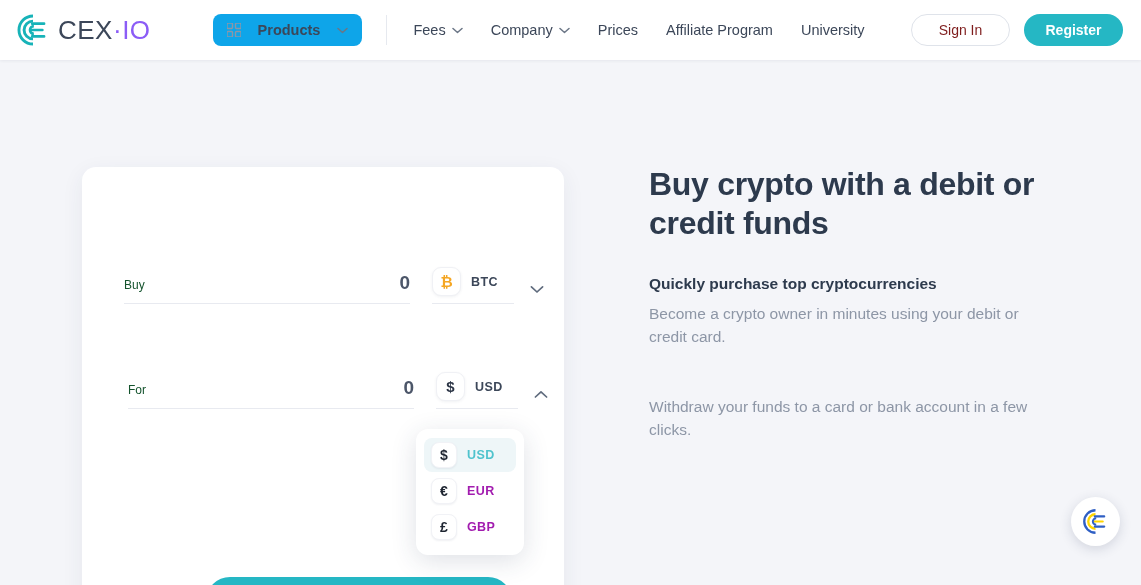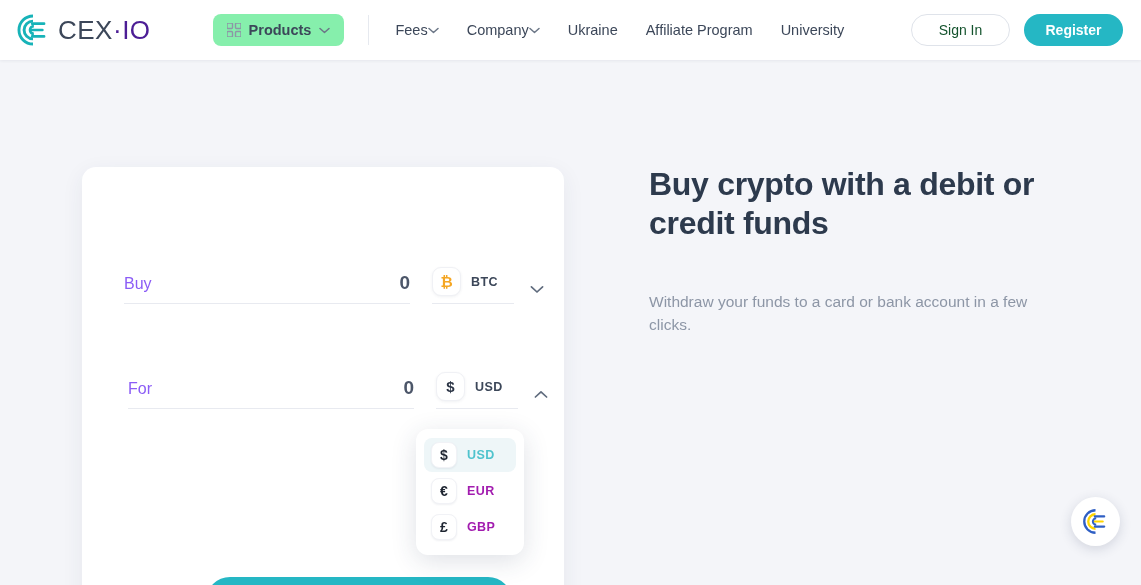--- a/index.html
+++ b/index.html
@@ -19,55 +19,55 @@
     display: flex; align-items: center;
     z-index: 40;
   }
   .logo-wrap { display: flex; align-items: center; margin-left: 16px; }
   .logo-mark { width: 34px; height: 34px; flex: none; }
   .logo-text {
     font-size: 26px; letter-spacing: .5px;
     color: #3c4759; font-weight: 400; margin-left: 8px;
     white-space: nowrap;
   }
-  .logo-text .io { color: #4c1d95; }
+  .logo-text .io { color: #8b5cf6; }
 
   .products-chip {
-    display: flex; align-items: center; gap: 8px;
-    background: #86efac; border-radius: 8px;
+    display: flex; align-items: center; gap: 17px;
+    background: #0ea5e9; border-radius: 8px;
     padding: 8px 14px; margin-left: 62px; cursor: pointer;
   }
   .grid-icon { display: block; }
   .products-chip .lbl {
     font-size: 14.5px; font-weight: 700; color: #3c4759;
   }
 
   .nav-sep {
     width: 1px; height: 30px; background: #e6e9ef;
     margin-left: 24px; margin-right: 4px;
   }
 
   .nav { display: flex; align-items: center; gap: 0; margin-left: 8px; }
   .nav-item {
-    display: flex; align-items: center; 
+    display: flex; align-items: center; gap: 6px;
     font-size: 14.5px; color: #3c4759;
     padding: 6px 14px; cursor: pointer; white-space: nowrap;
   }
   .flag {
     width: 19px; height: 13px; flex: none;
     border-radius: 2px; overflow: hidden;
     display: block;
   }
   .nav-item.ukr .lbl { font-weight: 700; }
 
   .auth { display: flex; align-items: center; gap: 14px; margin-left: auto; margin-right: 18px; }
   .btn-signin {
     width: 99px; height: 32px; border-radius: 16px;
     border: 1px solid #dfe3ea; background: #fff;
-    font-size: 14px; color: #14532d; cursor: pointer;
+    font-size: 14px; color: #7f1d1d; cursor: pointer;
     font-family: inherit;
   }
   .btn-register {
     width: 99px; height: 32px; border-radius: 16px;
     border: none; background: #25b7c4; color: #fff;
     font-size: 14px; font-weight: 700; cursor: pointer;
     font-family: inherit;
   }
 
   
@@ -82,21 +82,21 @@
   }
 
   .field-row {
     position: absolute; display: flex; align-items: flex-end;
   }
   .amount-field {
     width: 286px; border-bottom: 1px solid #e8eaf0;
     display: flex; align-items: baseline; padding-bottom: 9px;
   }
   .amount-field .ph {
-    font-size: 16px; color: #8b5cf6; flex: none;
+    font-size: 12px; color: #14532d; flex: none;
   }
   .amount-field .val {
     margin-left: auto; font-size: 19px; font-weight: 700; color: #4c5669;
   }
 
   .cur-field {
     width: 82px; margin-left: 22px;
     border-bottom: 1px solid #e8eaf0;
     display: flex; align-items: center; padding-bottom: 7px;
     position: relative;
@@ -222,21 +222,21 @@
     </div>
 
     <div class="nav-item">
       <span class="lbl">Company</span>
       <svg width="11" height="7" viewBox="0 0 11 7">
         <path d="M1 1.5 5.5 5.5 10 1.5" fill="none" stroke="#6b7686" stroke-width="1.5" stroke-linecap="round" stroke-linejoin="round"></path>
       </svg>
     </div>
 
     <div class="nav-item">
-      <span class="lbl">Ukraine</span>
+      <span class="lbl">Prices</span>
     </div>
 
     <div class="nav-item">
       <span class="lbl">Affiliate Program</span>
     </div>
 
     <div class="nav-item">
       <span class="lbl">University</span>
     </div>
 
@@ -296,20 +296,24 @@
     </div>
     <div class="dd-item">
       <span class="dd-icon">£</span>
       <span class="dd-code">GBP</span>
     </div>
   </div>
 
   <div class="right">
     <h1 class="h1">Buy crypto with a debit or credit funds</h1>
 
+    <div class="feature">
+      <h3>Quickly purchase top cryptocurrencies</h3>
+      <p>Become a crypto owner in minutes using your debit or credit card.</p>
+    </div>
 
     <div class="feature second">
       <p>Withdraw your funds to a card or bank account in a few clicks.</p>
     </div>
   </div>
 
   <div class="fab">
     <svg width="29" height="29" viewBox="0 0 40 40">
       <path d="M20 4.5a15.5 15.5 0 1 0 0 31" fill="none" stroke="#2f5fc4" stroke-width="3.2"></path>
       <path d="M20 10a10 10 0 1 0 0 20" fill="none" stroke="#ffd500" stroke-width="3.2"></path>

